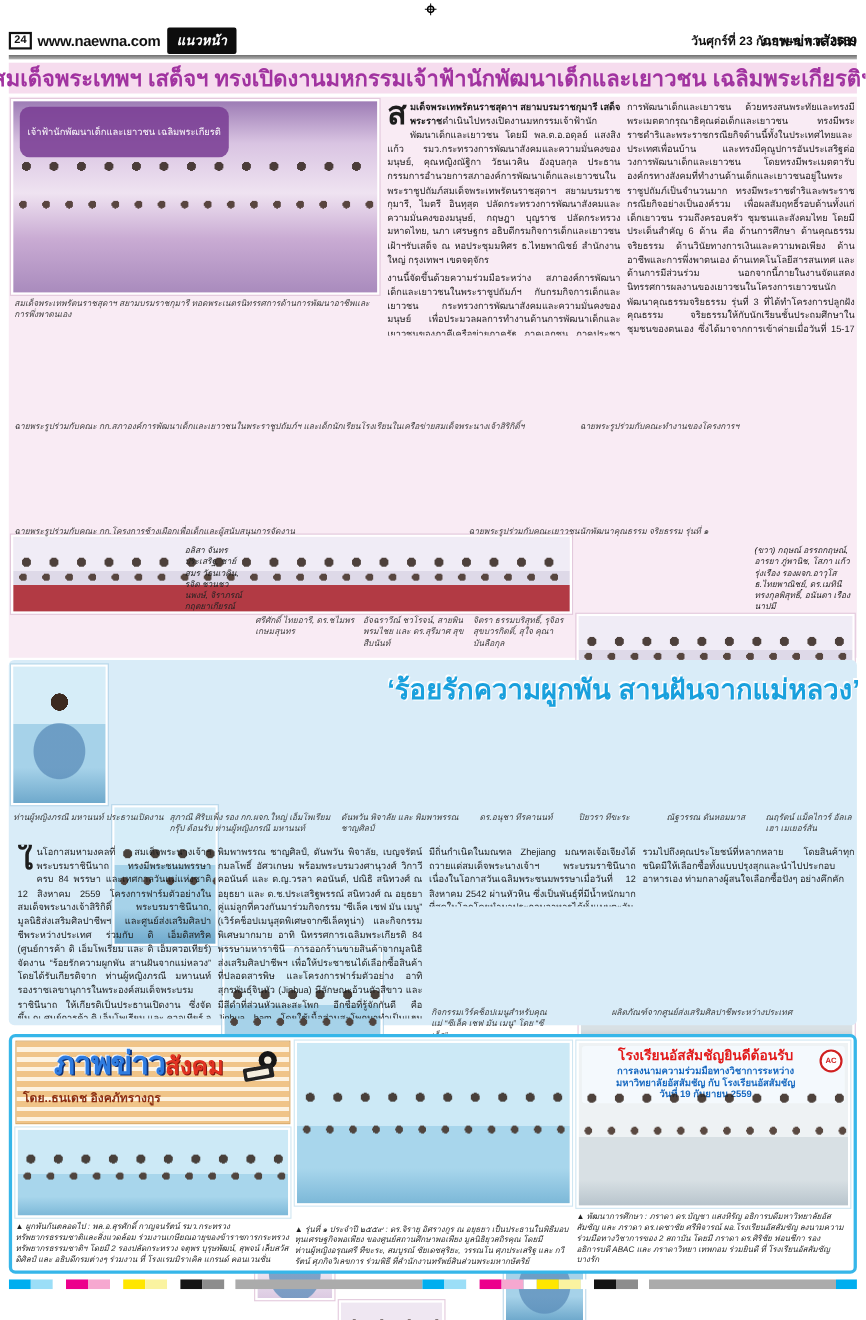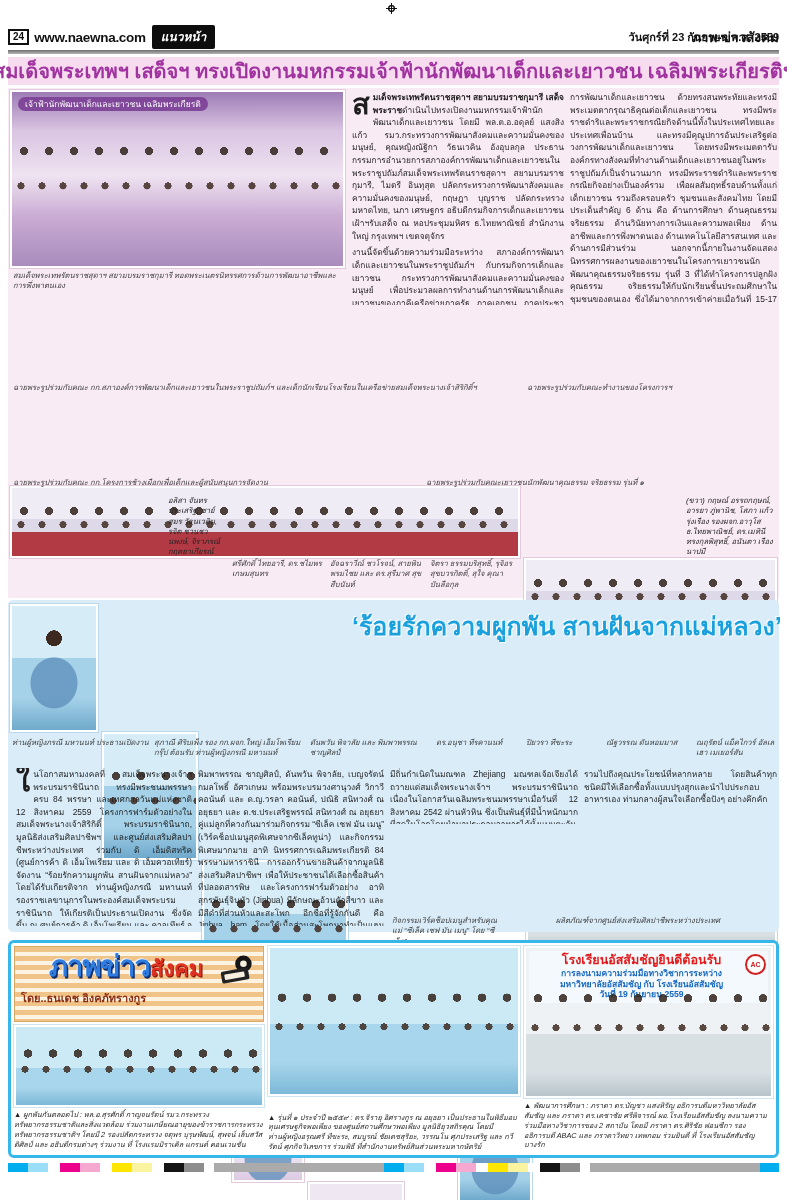--- a/index.html
+++ b/index.html
@@ -40,21 +40,21 @@
   .bg-purple-hall{background:linear-gradient(180deg,#9d7cb5 0%,#d9c4e2 22%,#efe3f1 48%,#c9abd3 72%,#a98bbd 100%);}
   .bg-red-carpet{background:linear-gradient(180deg,#f0ecf6 0 46%,#ded9e8 46% 64%,#b23a44 64% 100%);}
   .bg-flag{background:repeating-linear-gradient(90deg,rgba(170,40,55,.35) 0 8px,rgba(255,255,255,.6) 8px 14px,rgba(45,65,140,.35) 14px 22px,rgba(255,255,255,0) 22px 60px),
                      linear-gradient(180deg,#f2eef8 0 52%,#d8d4e4 52% 70%,#a93a42 70% 100%);}
   .bg-pink-room{background:linear-gradient(180deg,#f5dfe8 0 48%,#e8c9d8 48% 74%,#caa4b8 100%);}
   .bg-pastel{background:linear-gradient(180deg,#efe7f2 0 55%,#dccae2 100%);}
   .bg-white-room{background:linear-gradient(180deg,#eef2f4 0 58%,#d8e0e4 58% 84%,#b8c4cc 100%);}
   .bg-blue-event{background:linear-gradient(180deg,#d6edf8 0 42%,#a6d2e9 42% 74%,#6fa9cc 100%);}
   .bg-bottom-blue{background:linear-gradient(180deg,#cce9f6 0 52%,#a8d6ec 52% 78%,#7cb8d8 100%);}
   .photo-banner{position:absolute;top:5px;left:6px;max-width:70%;background:rgba(122,62,148,.88);color:#fff;
-                font-size:8.5px;line-height:1.2;padding:2px 7px;border-radius:9px;}
+                font-size:8.5px;line-height:1.2;padding:18px 7px;border-radius:9px;}
   
   .body-col{font-size:8.4px;line-height:1.5;text-align:justify;color:#1d1d1d;}
   .body-col p{margin:0 0 4px 0;}
   .dropcap{float:left;font-size:29px;line-height:.82;font-weight:bold;margin:2px 3px 0 0;}
   .lead-bold{font-weight:bold;}
   .cap{font-size:7.6px;line-height:1.35;color:#3a3a3a;font-style:italic;}
   .cap-dk{color:#222;}
   
   .headline2{color:#19a0dd;font-weight:bold;font-size:25px;text-align:center;white-space:nowrap;
              text-shadow:1px 1px 0 #fff,-1px -1px 0 #fff;}

